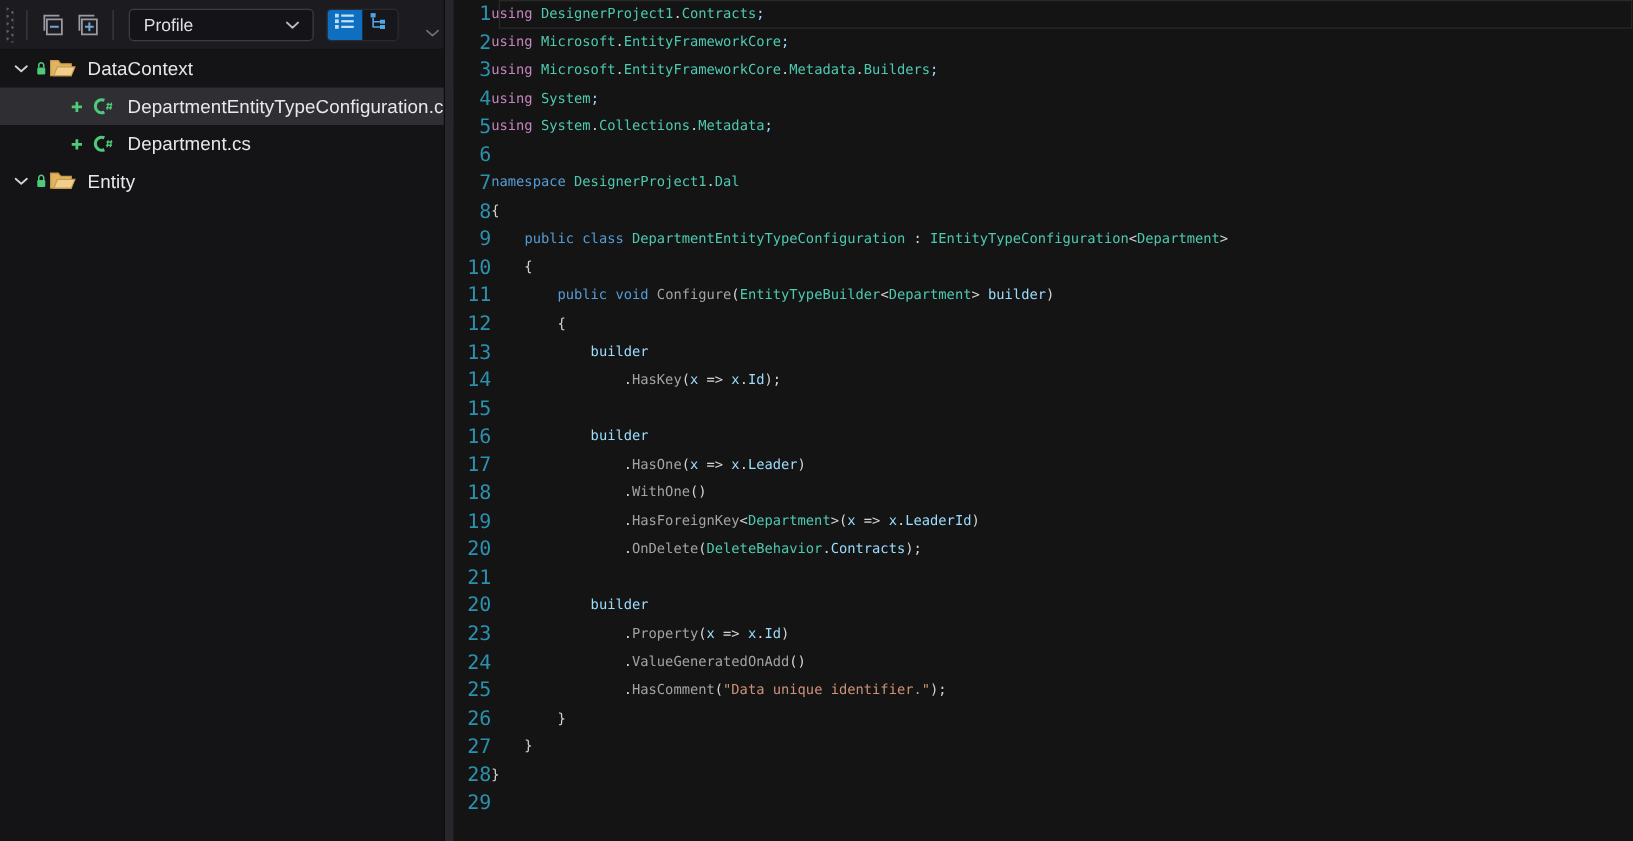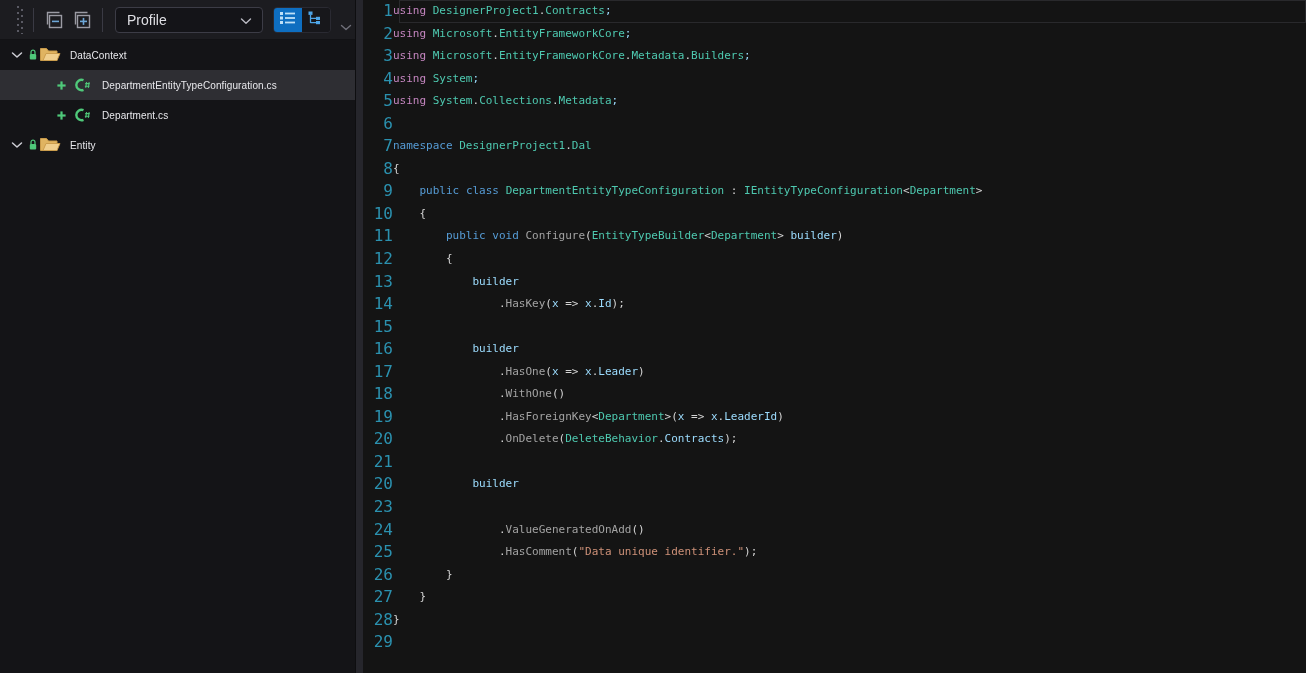--- a/index.html
+++ b/index.html
@@ -48,21 +48,20 @@
   
   #toolbar {
     height: 40px;
     flex: 0 0 40px;
     display: flex;
     align-items: center;
     background: #1c1c20;
     border-bottom: 1px solid #121215;
     position: relative;
     box-sizing: border-box;
-    padding-left: 12px;
   }
   .grip {
     width: 10px;
     height: 30px;
     margin-left: 3px;
     margin-right: 2px;
     display: flex;
     align-items: center;
     justify-content: center;
   }
@@ -164,21 +163,21 @@
     display: flex;
     align-items: center;
     justify-content: center;
     flex: 0 0 22px;
     margin-left: 6px;
   }
   .lock-ico { margin-right: 1px; display:flex; align-items:center; }
   .folder-ico { display:flex; align-items:center; }
   .tlabel {
     margin-left: 9px;
-    font-size: 10px;
+    font-size: 15px;
     color: #e8e8ec;
     letter-spacing: 0.1px;
   }
   .trow.file { padding-left: 56px; }
   .plus-ico { margin-right: 5px; display:flex; align-items:center; }
   .cs-ico { display:flex; align-items:center; }
   .tlabel.file-label { margin-left: 8px; }
 
   
   #editor {
@@ -417,21 +416,21 @@
         <div class="line"><span class="lnum">13</span><span class="ltext"><span class="p">            </span><span class="v">builder</span></span></div>
         <div class="line"><span class="lnum">14</span><span class="ltext"><span class="p">                .</span><span class="m">HasKey</span><span class="p">(</span><span class="v">x</span><span class="p"> =&gt; </span><span class="v">x</span><span class="p">.</span><span class="v">Id</span><span class="p">);</span></span></div>
         <div class="line"><span class="lnum">15</span><span class="ltext"></span></div>
         <div class="line"><span class="lnum">16</span><span class="ltext"><span class="p">            </span><span class="v">builder</span></span></div>
         <div class="line"><span class="lnum">17</span><span class="ltext"><span class="p">                .</span><span class="m">HasOne</span><span class="p">(</span><span class="v">x</span><span class="p"> =&gt; </span><span class="v">x</span><span class="p">.</span><span class="v">Leader</span><span class="p">)</span></span></div>
         <div class="line"><span class="lnum">18</span><span class="ltext"><span class="p">                .</span><span class="m">WithOne</span><span class="p">()</span></span></div>
         <div class="line"><span class="lnum">19</span><span class="ltext"><span class="p">                .</span><span class="m">HasForeignKey</span><span class="p">&lt;</span><span class="t">Department</span><span class="p">&gt;(</span><span class="v">x</span><span class="p"> =&gt; </span><span class="v">x</span><span class="p">.</span><span class="v">LeaderId</span><span class="p">)</span></span></div>
         <div class="line"><span class="lnum">20</span><span class="ltext"><span class="p">                .</span><span class="m">OnDelete</span><span class="p">(</span><span class="t">DeleteBehavior</span><span class="p">.</span><span class="v">Contracts</span><span class="p">);</span></span></div>
         <div class="line"><span class="lnum">21</span><span class="ltext"></span></div>
         <div class="line"><span class="lnum">20</span><span class="ltext"><span class="p">            </span><span class="v">builder</span></span></div>
-        <div class="line"><span class="lnum">23</span></div>
+        <div class="line"><span class="lnum">23</span><span class="ltext"><span class="p">                .</span><span class="m">Property</span><span class="p">(</span><span class="v">x</span><span class="p"> =&gt; </span><span class="v">x</span><span class="p">.</span><span class="v">Id</span><span class="p">)</span></span></div>
         <div class="line"><span class="lnum">24</span><span class="ltext"><span class="p">                .</span><span class="m">ValueGeneratedOnAdd</span><span class="p">()</span></span></div>
         <div class="line"><span class="lnum">25</span><span class="ltext"><span class="p">                .</span><span class="m">HasComment</span><span class="p">(</span><span class="s">"Data unique identifier."</span><span class="p">);</span></span></div>
         <div class="line"><span class="lnum">26</span><span class="ltext"><span class="p">        }</span></span></div>
         <div class="line"><span class="lnum">27</span><span class="ltext"><span class="p">    }</span></span></div>
         <div class="line"><span class="lnum">28</span><span class="ltext"><span class="p">}</span></span></div>
         <div class="line"><span class="lnum">29</span><span class="ltext"></span></div>
       </div>
   </div>
 
 </div>

